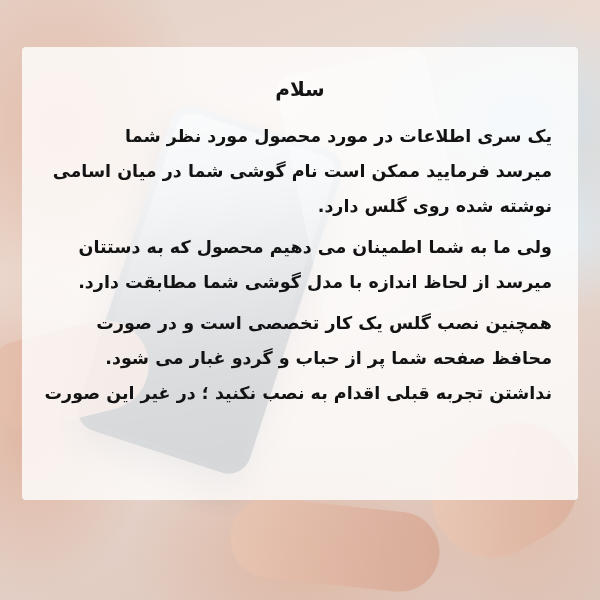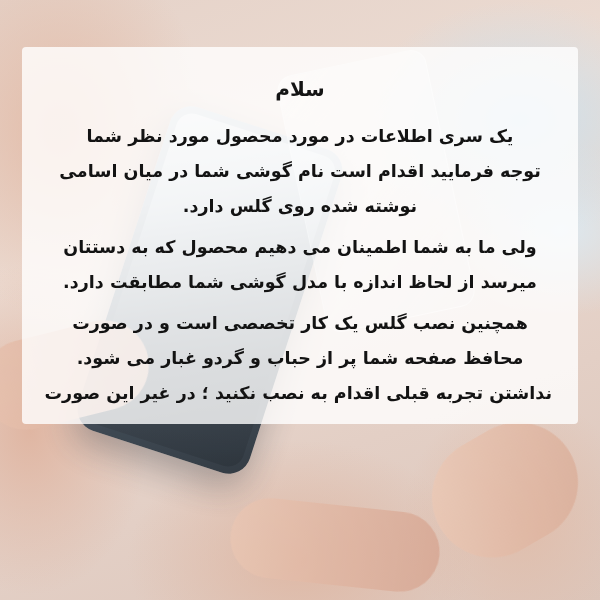--- a/index.html
+++ b/index.html
@@ -99,21 +99,21 @@
     opacity: 0.8;
     filter: blur(0.5px);
   }
 
   
   .overlay-card {
     position: absolute;
     left: 22px;
     top: 47px;
     width: 556px;
-    height: 377px;
+    height: 453px;
     background: rgba(255,255,255,0.80);
     border-radius: 4px;
     box-sizing: border-box;
     padding: 22px 26px 18px 26px;
     display: flex;
     flex-direction: column;
     align-items: center;
   }
 
   .greeting {
@@ -124,21 +124,20 @@
     margin: 6px 0 16px 0;
     line-height: 1.4;
     letter-spacing: 0;
   }
 
   .paragraph {
     width: 100%;
     font-size: 17.5px;
     font-weight: 700;
     color: #131313;
-    text-align: center;
     line-height: 2.0;
     margin: 0 0 6px 0;
   }
   .paragraph:last-child { margin-bottom: 0; }
 
   .line { display: block; white-space: nowrap; }
 </style>
 </head>
 <body>
 
@@ -153,21 +152,21 @@
     <div class="finger-b"></div>
     <div class="finger-c"></div>
   </div>
 
   <div class="overlay-card">
 
     <div class="greeting">سلام</div>
 
     <div class="paragraph">
       <span class="line">یک سری اطلاعات در مورد محصول مورد نظر شما</span>
-      <span class="line">توجه فرمایید اقدام است نام گوشی شما در میان اسامی</span>
+      <span class="line">میرسد فرمایید ممکن است نام گوشی شما در میان اسامی</span>
       <span class="line">نوشته شده روی گلس دارد.</span>
     </div>
 
     <div class="paragraph">
       <span class="line">ولی ما به شما اطمینان می دهیم محصول که به دستتان</span>
       <span class="line">میرسد از لحاظ اندازه با مدل گوشی شما مطابقت دارد.</span>
     </div>
 
     <div class="paragraph">
       <span class="line">همچنین نصب گلس یک کار تخصصی است و در صورت</span>

